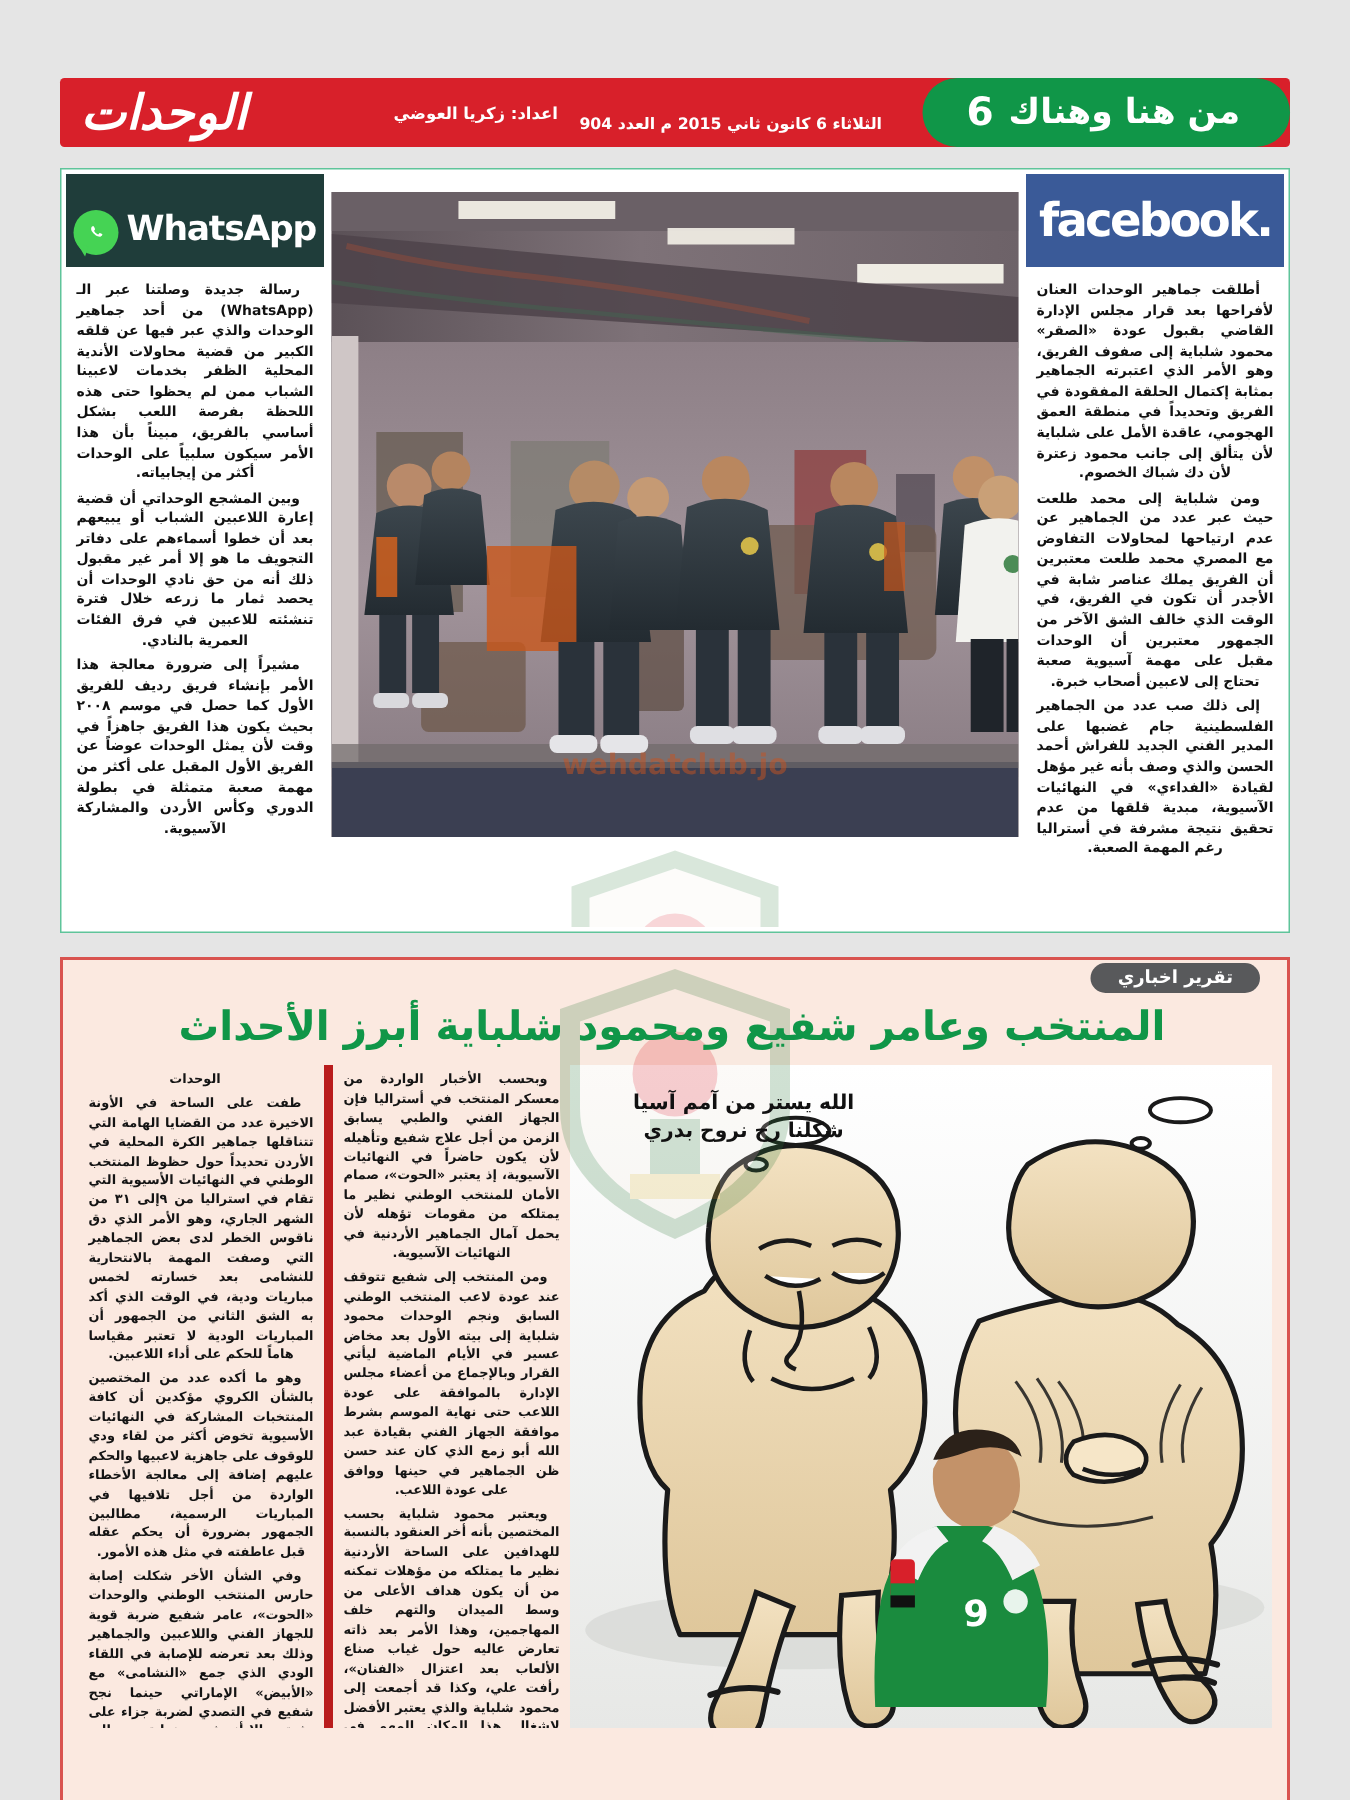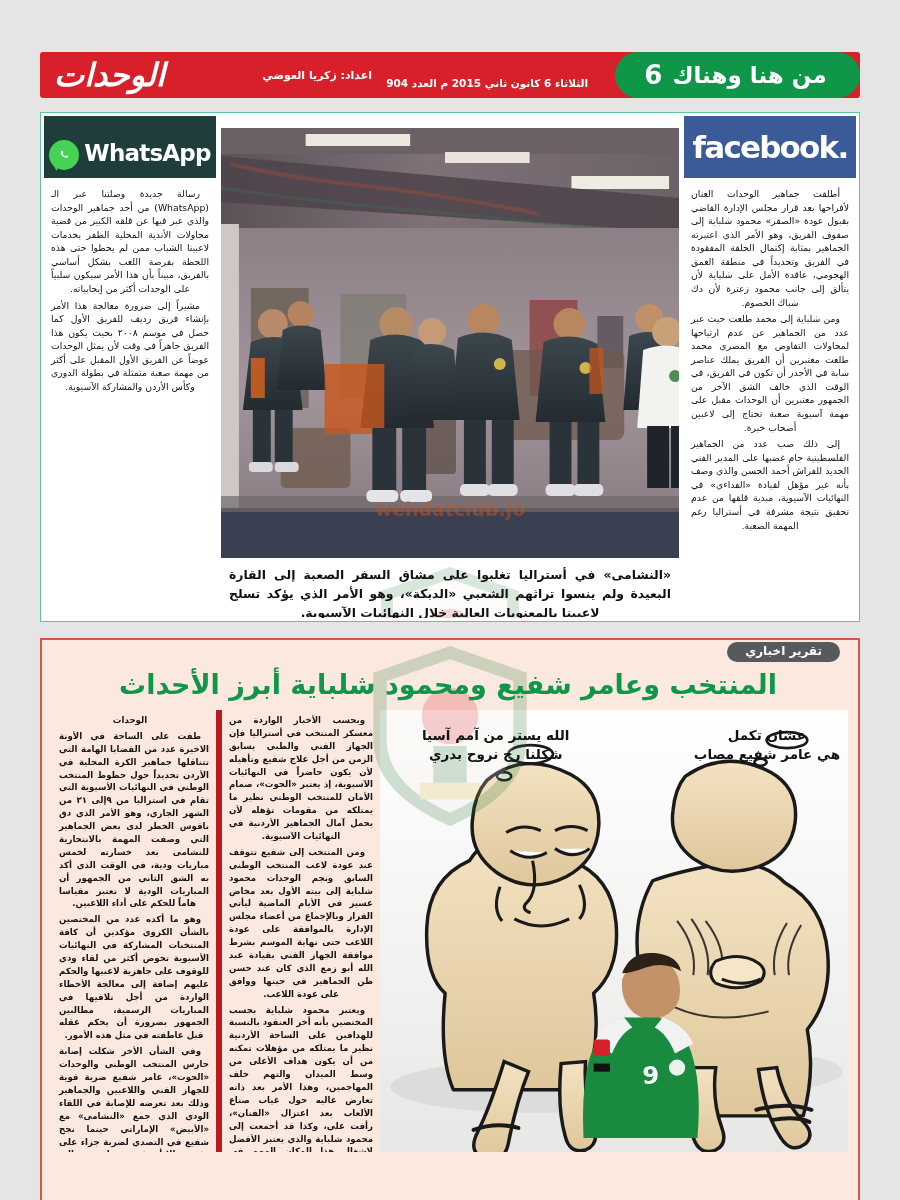--- a/index.html
+++ b/index.html
@@ -193,21 +193,21 @@
     box-sizing: border-box;
     overflow: hidden;
   }
   .side-body p {
     margin: 0 0 3px 0;
     font-size: 9.3px;
     line-height: 1.46;
     color: #111111;
     text-align: justify;
     text-align-last: center;
-    font-weight: normal;
+    font-weight: bold;
     text-indent: 9px;
   }
 
   
   .center-col {
     flex: 1;
     display: flex;
     flex-direction: column;
     min-width: 0;
     box-sizing: border-box;
@@ -375,20 +375,21 @@
           <span class="wa-bubble">
             <svg class="wa-handset" viewBox="0 0 24 24" fill="#ffffff" aria-hidden="true">
               <path d="M17.6 14.4c-.3-.2-1.8-.9-2.1-1-.3-.1-.5-.2-.7.1s-.8 1-.9 1.2c-.2.2-.3.2-.6.1-.3-.2-1.3-.5-2.4-1.5-.9-.8-1.5-1.8-1.7-2.1-.2-.3 0-.5.1-.6l.5-.6c.1-.2.2-.3.3-.5.1-.2 0-.4 0-.6 0-.2-.7-1.7-1-2.3-.2-.6-.5-.5-.7-.5h-.6c-.2 0-.5.1-.8.4-.3.3-1 1-1 2.5s1.1 2.9 1.2 3.1c.1.2 2.1 3.2 5 4.4.7.3 1.2.5 1.7.6.7.2 1.3.2 1.8.1.6-.1 1.8-.7 2-1.4.3-.7.3-1.3.2-1.4-.1-.1-.3-.2-.6-.3z"></path>
             </svg>
           </span>
           <span class="wa-wordmark">WhatsApp</span>
         </div>
       </div>
       <div class="side-body">
         <p>رسالة جديدة وصلتنا عبر الـ (WhatsApp) من أحد جماهير الوحدات والذي عبر فيها عن قلقه الكبير من قضية محاولات الأندية المحلية الظفر بخدمات لاعبينا الشباب ممن لم يحظوا حتى هذه اللحظة بفرصة اللعب بشكل أساسي بالفريق، مبيناً بأن هذا الأمر سيكون سلبياً على الوحدات أكثر من إيجابياته.</p>
+        <p>وبين المشجع الوحداتي أن قضية إعارة اللاعبين الشباب أو يبيعهم بعد أن خطوا أسماءهم على دفاتر التجويف ما هو إلا أمر غير مقبول ذلك أنه من حق نادي الوحدات أن يحصد ثمار ما زرعه خلال فترة تنشئته للاعبين في فرق الفئات العمرية بالنادي.</p>
         <p>مشيراً إلى ضرورة معالجة هذا الأمر بإنشاء فريق رديف للفريق الأول كما حصل في موسم ٢٠٠٨ بحيث يكون هذا الفريق جاهزاً في وقت لأن يمثل الوحدات عوضاً عن الفريق الأول المقبل على أكثر من مهمة صعبة متمثلة في بطولة الدوري وكأس الأردن والمشاركة الآسيوية.</p>
       </div>
     </div>
 
     <div class="center-col">
       <div class="photo">
         <svg viewBox="0 0 460 430" preserveAspectRatio="none" aria-hidden="true">
           <defs>
             <linearGradient id="wallg" x1="0" y1="0" x2="0" y2="1">
               <stop offset="0%" stop-color="#8d7f86"></stop>
@@ -504,21 +505,20 @@
           <text x="230" y="388" font-family="DejaVu Sans, sans-serif" font-size="19" fill="#c8531f" opacity="0.5" text-anchor="middle" font-weight="bold">wehdatclub.jo</text>
         </svg>
       </div>
       <div class="photo-caption">
         <svg class="crest-watermark" viewBox="0 0 120 120" aria-hidden="true">
           <path d="M60 6 L106 22 V62 q0 32 -46 52 Q14 94 14 62 V22 Z" fill="#2f7a3b"></path>
           <path d="M60 14 L98 27 V62 q0 27 -38 44 Q22 89 22 62 V27 Z" fill="#f0ece4"></path>
           <circle cx="60" cy="52" r="18" fill="#d8202a"></circle>
           <rect x="52" y="70" width="16" height="26" fill="#2f7a3b"></rect>
         </svg>
-        <p class="cap-text">«النشامى» في أستراليا تغلبوا على مشاق السفر الصعبة إلى القارة البعيدة ولم ينسوا تراثهم الشعبي «الدبكة»، وهو الأمر الذي يؤكد تسلح لاعبينا بالمعنويات العالية خلال النهائيات الآسيوية.</p>
       </div>
     </div>
 
     <div class="side-col">
       <div class="brand-banner facebook">
         <span class="fb-wordmark"><span>facebook</span>.</span>
       </div>
       <div class="side-body">
         <p>أطلقت جماهير الوحدات العنان لأفراحها بعد قرار مجلس الإدارة القاضي بقبول عودة «الصقر» محمود شلباية إلى صفوف الفريق، وهو الأمر الذي اعتبرته الجماهير بمثابة إكتمال الحلقة المفقودة في الفريق وتحديداً في منطقة العمق الهجومي، عاقدة الأمل على شلباية لأن يتألق إلى جانب محمود زعترة لأن دك شباك الخصوم.</p>
         <p>ومن شلباية إلى محمد طلعت حيث عبر عدد من الجماهير عن عدم ارتياحها لمحاولات التفاوض مع المصري محمد طلعت معتبرين أن الفريق يملك عناصر شابة في الأجدر أن تكون في الفريق، في الوقت الذي خالف الشق الآخر من الجمهور معتبرين أن الوحدات مقبل على مهمة آسيوية صعبة تحتاج إلى لاعبين أصحاب خبرة.</p>
@@ -536,24 +536,20 @@
       <rect x="50" y="66" width="20" height="30" fill="#2f7a3b"></rect>
       <rect x="42" y="88" width="36" height="10" fill="#d8b43a"></rect>
     </svg>
 
     <div class="report-badge">تقرير اخباري</div>
     <div class="headline">المنتخب وعامر شفيع ومحمود شلباية أبرز الأحداث</div>
 
     <div class="article-body">
 
       <div class="cartoon">
-        <span class="bubble-text bubble-right">
-          <span>عشان تكمل</span><br>
-          <span>هي عامر شفيع مصاب</span>
-        </span>
         <span class="bubble-text bubble-left">
           <span>الله يستر من آمم آسيا</span><br>
           <span>شكلنا رح نروح بدري</span>
         </span>
 
         <svg viewBox="0 0 460 440" preserveAspectRatio="none" aria-hidden="true">
           <defs>
             <linearGradient id="skyg" x1="0" y1="0" x2="0" y2="1">
               <stop offset="0%" stop-color="#ffffff"></stop>
               <stop offset="100%" stop-color="#e7e8e6"></stop>

